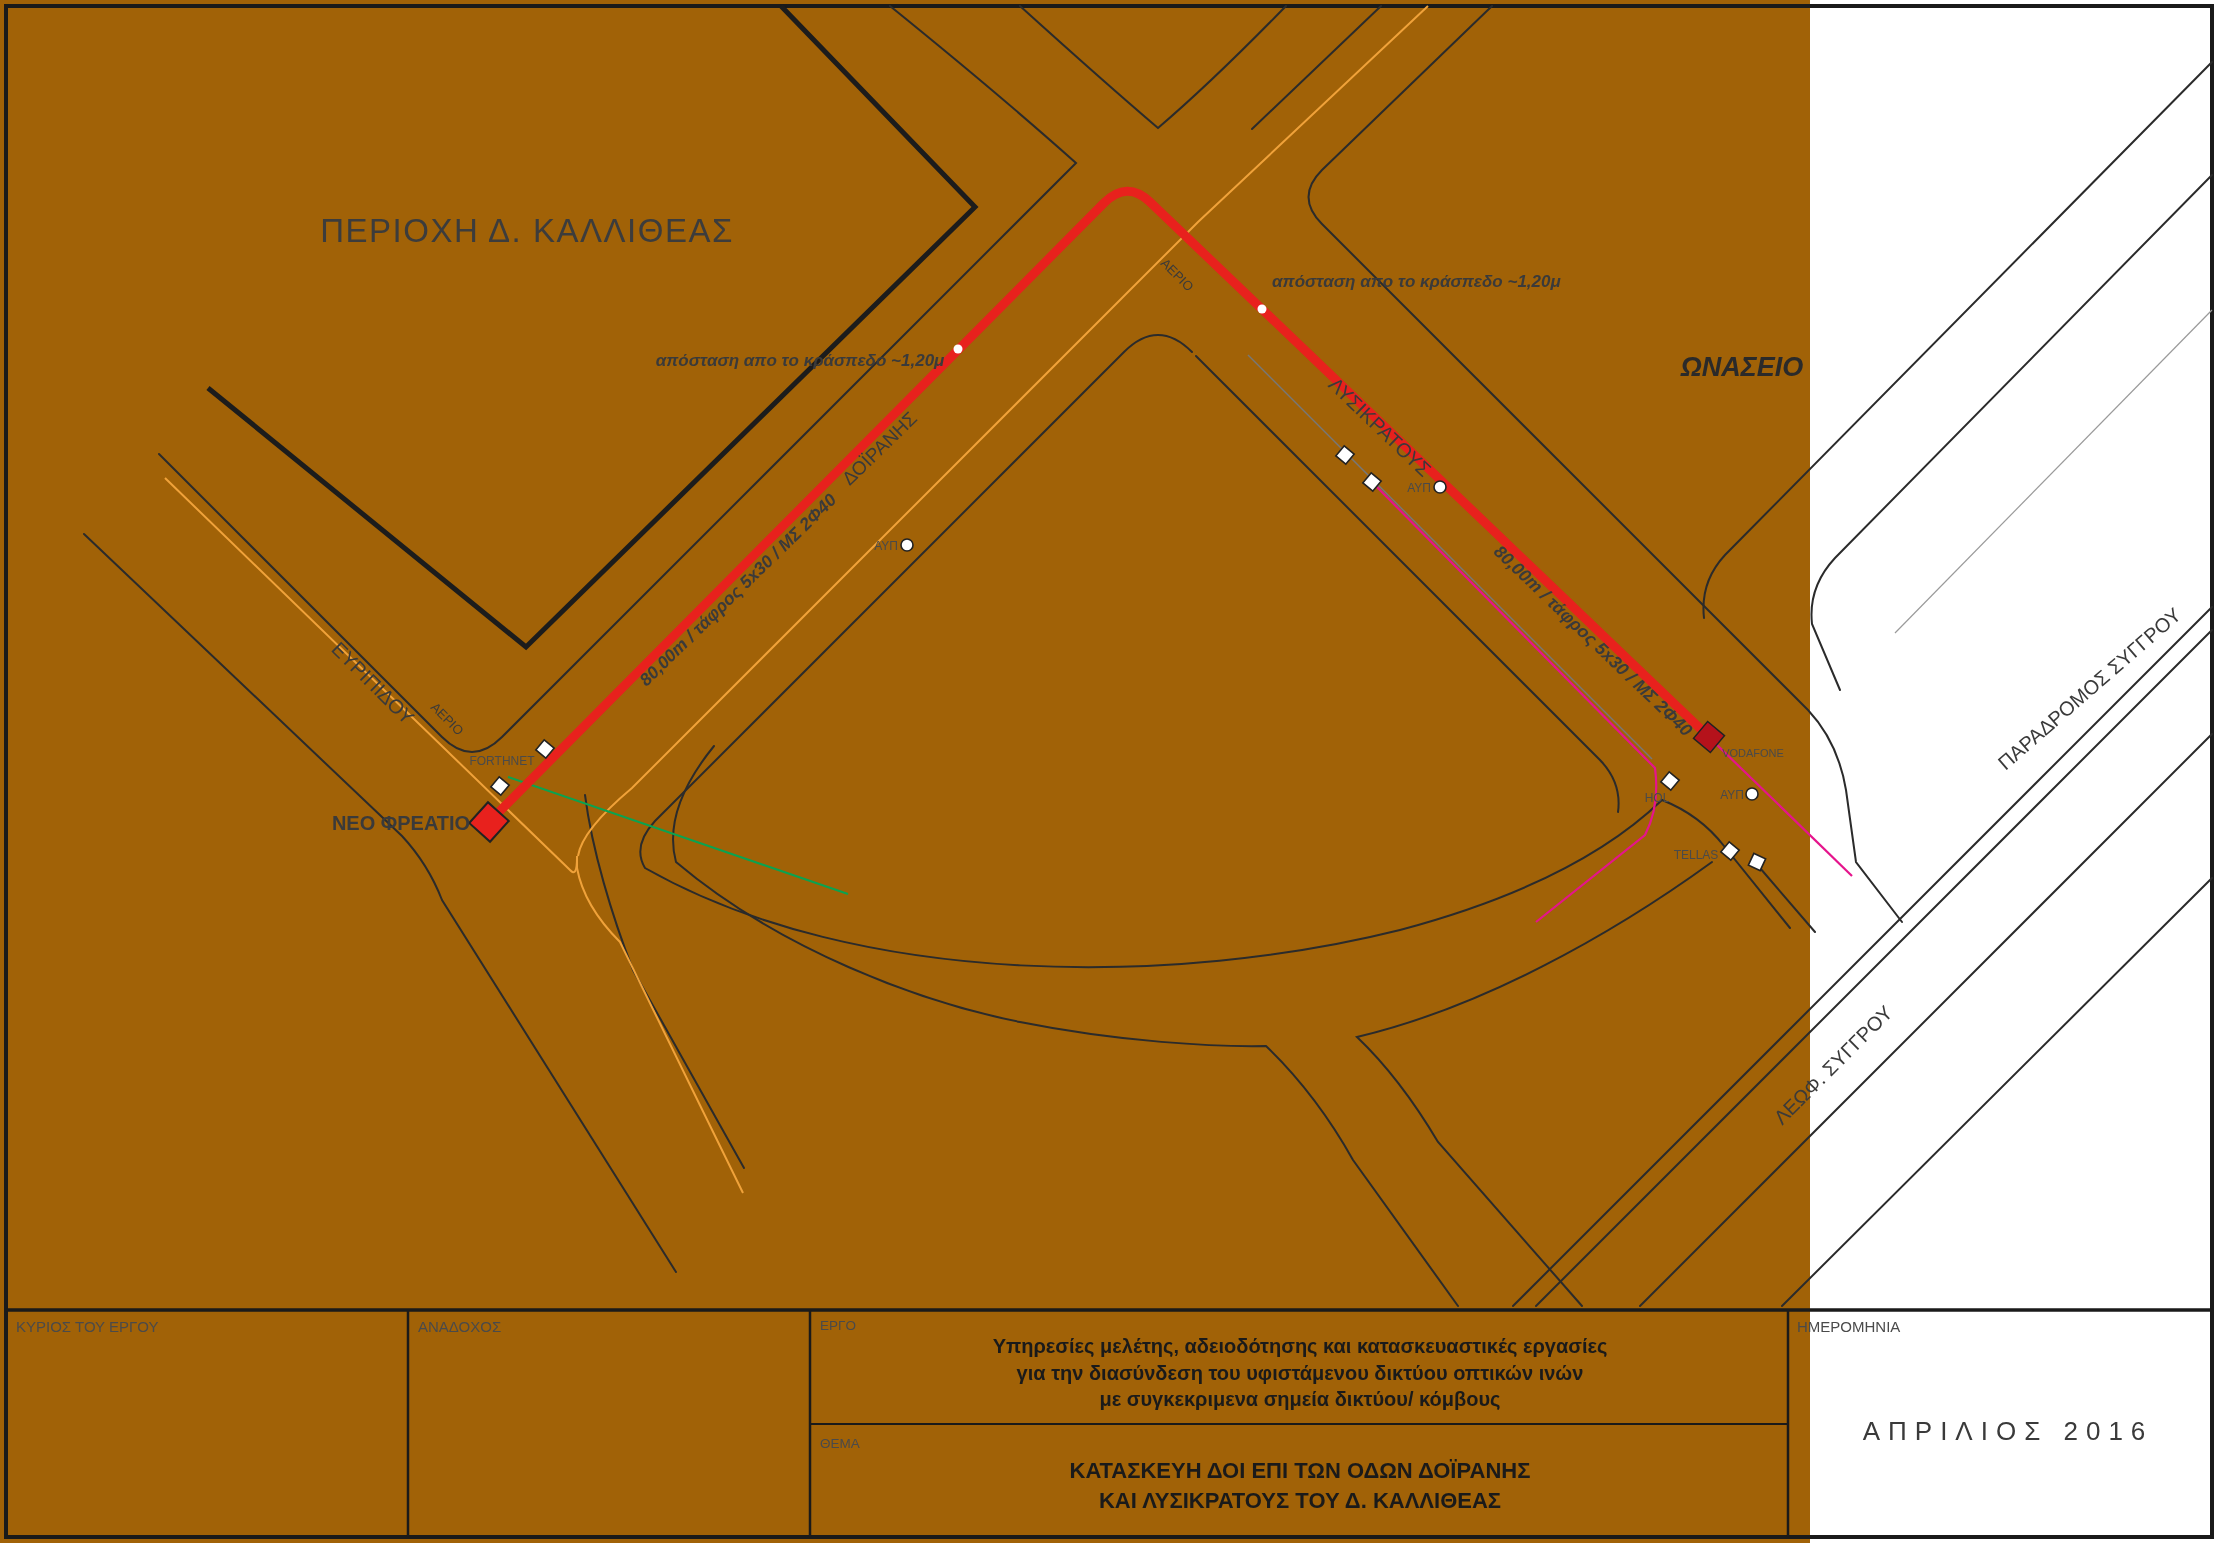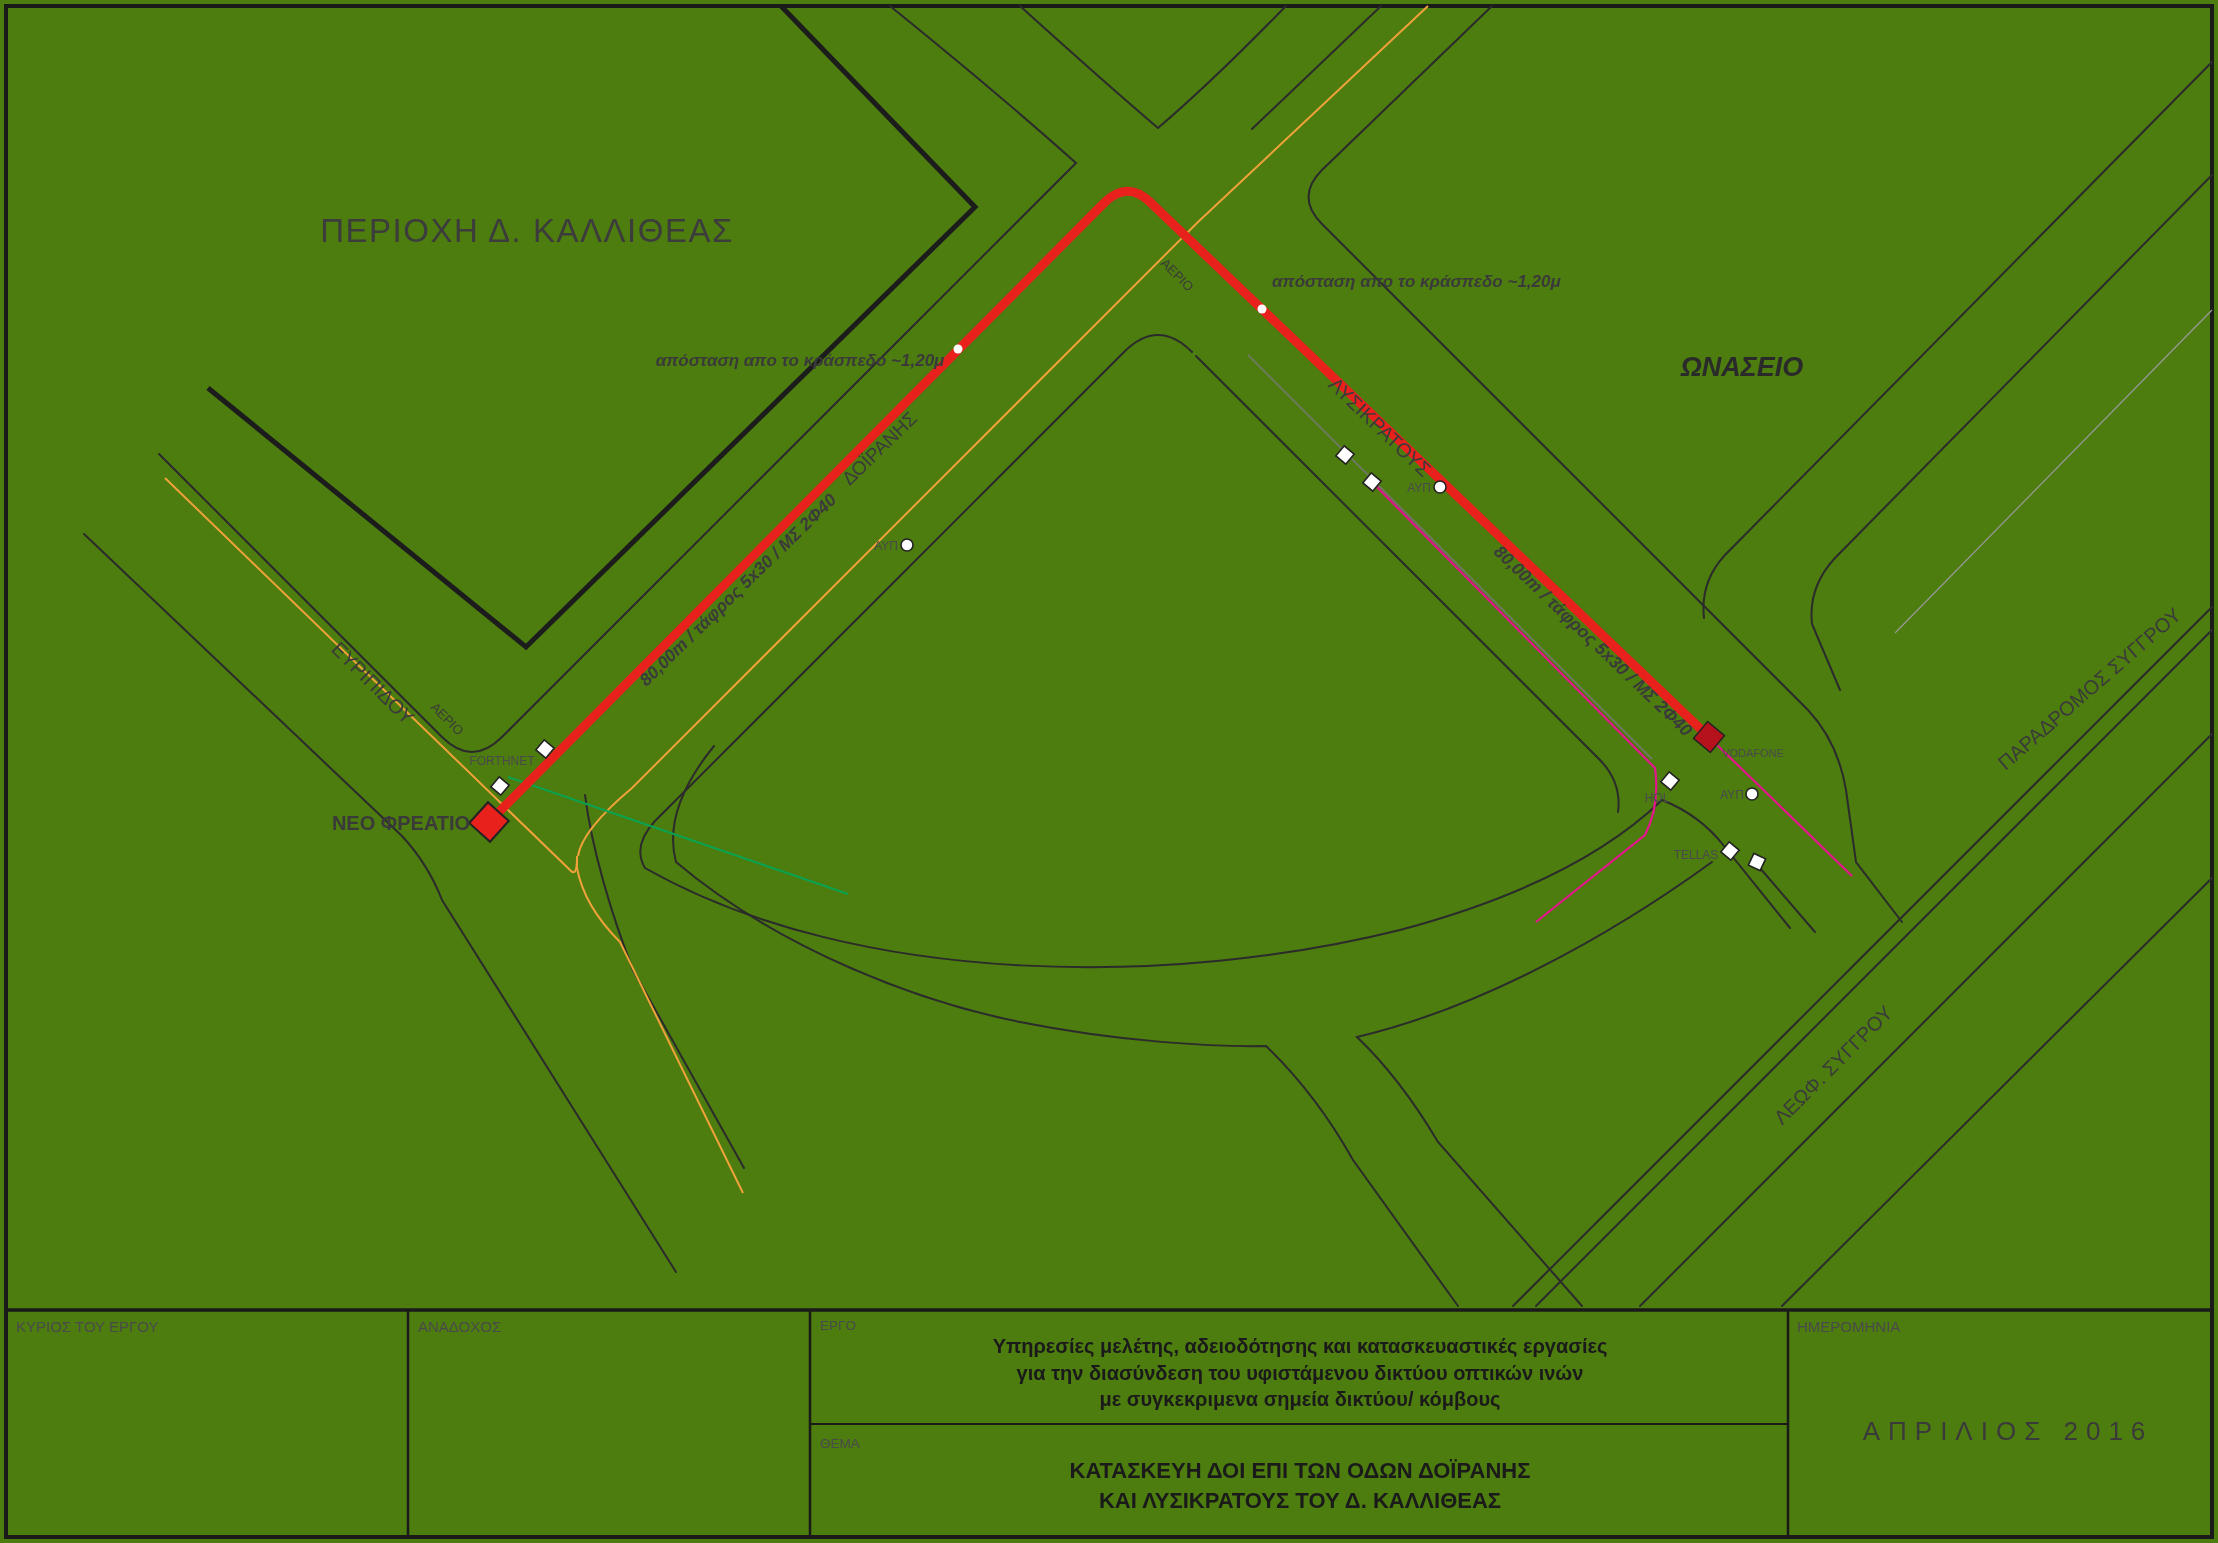--- a/index.html
+++ b/index.html
@@ -1,16 +1,16 @@
 <!DOCTYPE html>
 <html><head>
 <meta charset="utf-8">
 <style>
   html,body{margin:0;padding:0;background:#ffffff;}
-  .sheet{position:relative;width:2218px;height:1543px;background:#4d7c0f;font-family:"Liberation Sans",sans-serif;}
+  .sheet{position:relative;width:1810px;height:1543px;background:#a16207;font-family:"Liberation Sans",sans-serif;}
   svg{position:absolute;left:0;top:0;}
   svg text{font-family:"Liberation Sans",sans-serif;fill:#3a3a3a;}
   .t-region{font-size:33px;letter-spacing:1.5px;fill:#3c3c3c;}
   .t-landmark{font-size:27px;font-weight:bold;font-style:italic;fill:#2a2a2a;}
   .t-street{font-size:20px;fill:#3a3a3a;}
   .t-route{font-size:17.5px;font-weight:bold;font-style:italic;}
   .t-doiranis{font-size:19px;fill:#3a3a3a;}
   .t-note{font-size:17px;font-weight:bold;font-style:italic;}
   .t-neo{font-size:20px;font-weight:bold;}
   .t-util{font-size:12px;fill:#4a4a4a;}

